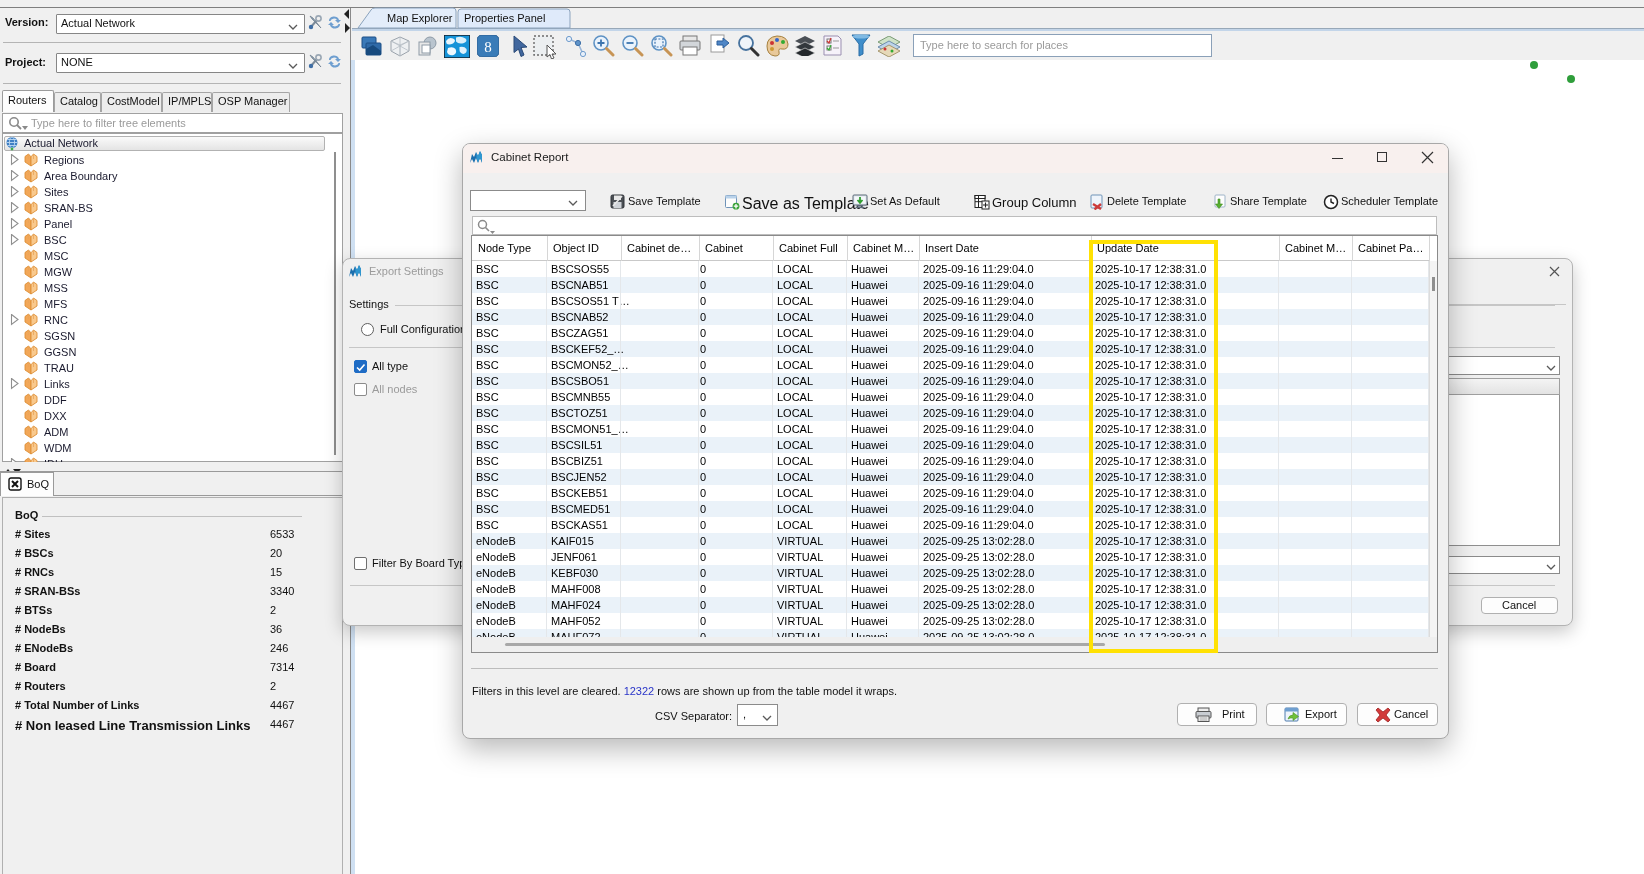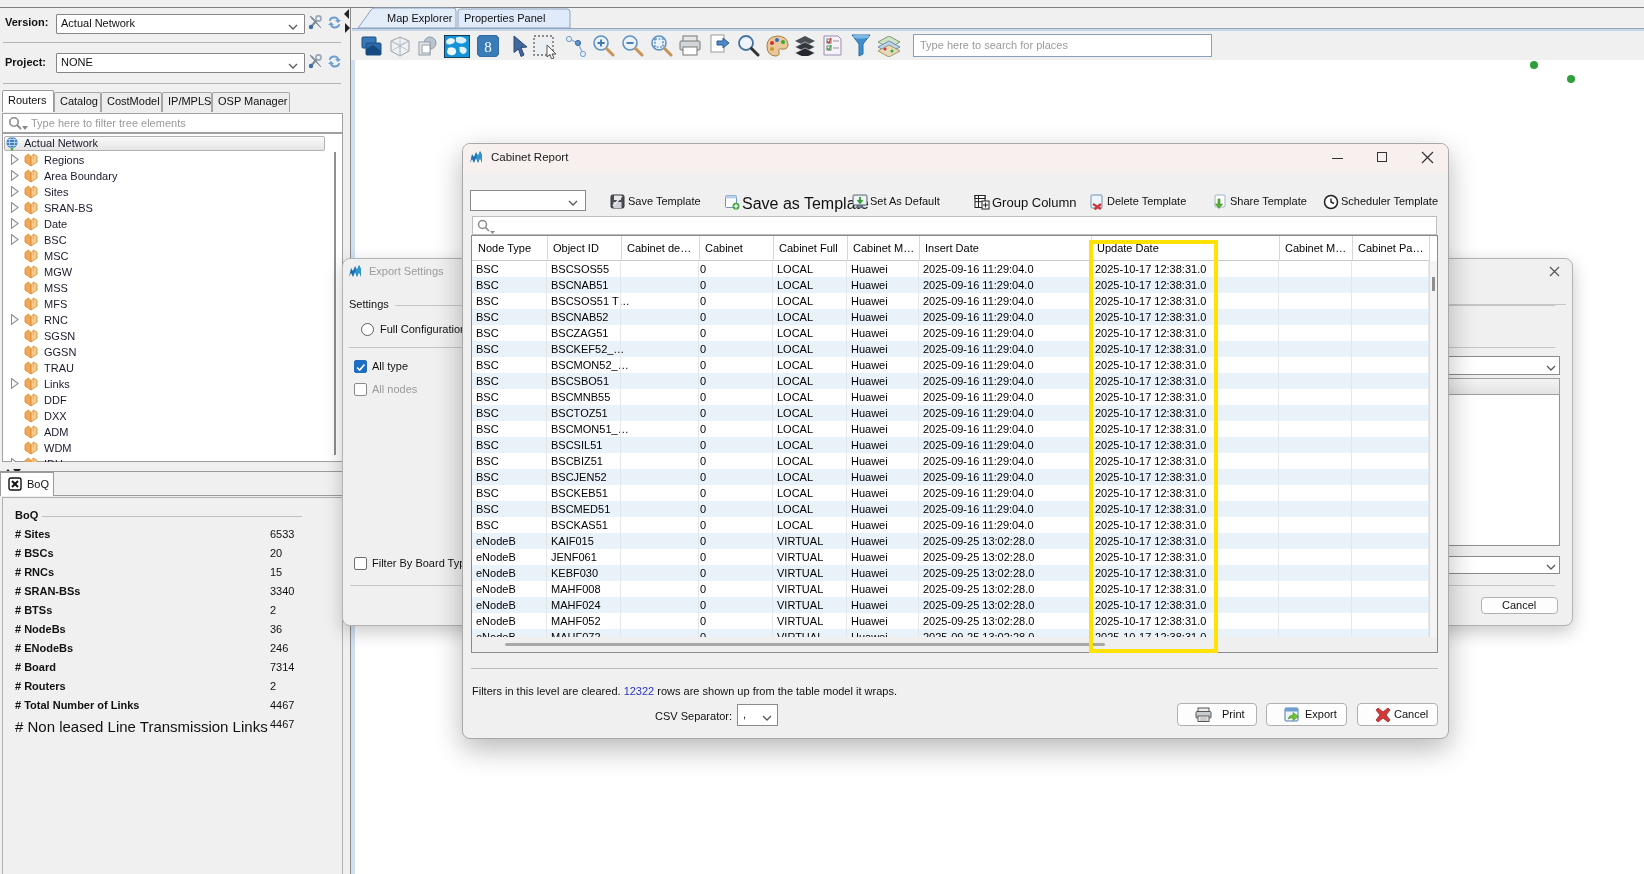--- a/index.html
+++ b/index.html
@@ -131,21 +131,21 @@
 </div>
 <div class="ab" style="left:2px;top:216px;width:330px;">
 <div style="position:absolute;left:8px;top:2px"><svg width="10" height="12" viewBox="0 0 10 12" style="">
         <polygon points="1.5,0.5 8,5.5 1.5,10.5" fill="#ffffff" stroke="#8f8f8f" stroke-width="1.1"></polygon>
       </svg></div>
 <div style="position:absolute;left:22px;top:1px"><svg width="14" height="14" viewBox="0 0 14 14" style="">
         <path d="M1 3.5 L4.5 1 L7 3.8 L7 13 L1 9 Z" fill="#f2a758" stroke="#dd8f35" stroke-width="0.9"></path>
         <path d="M13 3.5 L9.5 1 L7 3.8 L7 13 L13 9 Z" fill="#f9c98d" stroke="#dd8f35" stroke-width="0.9"></path>
         <path d="M4.5 1 L4.5 6 M9.5 1 L9.5 6" stroke="#e9a559" stroke-width="0.8"></path>
       </svg></div>
-<div class="lbl" style="left:42px;top:2px;font-size:11px;color:#1a1a2e">Date</div>
+<div class="lbl" style="left:42px;top:2px;font-size:11px;color:#1a1a2e">Panel</div>
 </div>
 <div class="ab" style="left:2px;top:232px;width:330px;">
 <div style="position:absolute;left:8px;top:2px"><svg width="10" height="12" viewBox="0 0 10 12" style="">
         <polygon points="1.5,0.5 8,5.5 1.5,10.5" fill="#ffffff" stroke="#8f8f8f" stroke-width="1.1"></polygon>
       </svg></div>
 <div style="position:absolute;left:22px;top:1px"><svg width="14" height="14" viewBox="0 0 14 14" style="">
         <path d="M1 3.5 L4.5 1 L7 3.8 L7 13 L1 9 Z" fill="#f2a758" stroke="#dd8f35" stroke-width="0.9"></path>
         <path d="M13 3.5 L9.5 1 L7 3.8 L7 13 L13 9 Z" fill="#f9c98d" stroke="#dd8f35" stroke-width="0.9"></path>
         <path d="M4.5 1 L4.5 6 M9.5 1 L9.5 6" stroke="#e9a559" stroke-width="0.8"></path>
       </svg></div>
@@ -303,21 +303,21 @@
 <div class="lbl" style="left:15px;top:623px;font-weight:bold;font-size:11px"># NodeBs</div>
 <div class="lbl" style="left:270px;top:623px;font-size:11px">36</div>
 <div class="lbl" style="left:15px;top:642px;font-weight:bold;font-size:11px"># ENodeBs</div>
 <div class="lbl" style="left:270px;top:642px;font-size:11px">246</div>
 <div class="lbl" style="left:15px;top:661px;font-weight:bold;font-size:11px"># Board</div>
 <div class="lbl" style="left:270px;top:661px;font-size:11px">7314</div>
 <div class="lbl" style="left:15px;top:680px;font-weight:bold;font-size:11px"># Routers</div>
 <div class="lbl" style="left:270px;top:680px;font-size:11px">2</div>
 <div class="lbl" style="left:15px;top:699px;font-weight:bold;font-size:11px"># Total Number of Links</div>
 <div class="lbl" style="left:270px;top:699px;font-size:11px">4467</div>
-<div class="lbl" style="left:15px;top:718px;font-weight:normal;font-size:15px"># Non leased Line Transmission Links</div>
+<div class="lbl" style="left:15px;top:718px;font-weight:bold;font-size:13px"># Non leased Line Transmission Links</div>
 <div class="lbl" style="left:270px;top:718px;font-size:11px">4467</div>
 <div class="ab" style="left:352px;top:28px;width:1292px;height:1px;background:#98a8b8"></div>
 <div class="ab" style="left:352px;top:29px;width:1292px;height:2px;background:#c3d5e9"></div>
 <div class="ab" style="left:357px;top:7px"><svg width="100" height="22" viewBox="0 0 100 22" style="">
       <path d="M1 21 L14 3 Q15 1 18 1 L96 1 Q99 1 99 4 L99 21 Z" fill="#e3edfa" stroke="#8ba3bd" stroke-width="1"></path>
     </svg></div>
 <div class="lbl" style="left:387px;top:12px;font-size:11px">Map Explorer</div>
 <div class="ab" style="left:457px;top:8px"><svg width="114" height="21" viewBox="0 0 114 21" style="">
       <path d="M1 20 L1 4 Q1 1 4 1 L110 1 Q113 1 113 4 L113 20 Z" fill="#dfeafa" stroke="#8ba3bd" stroke-width="1"></path>
     </svg></div>

